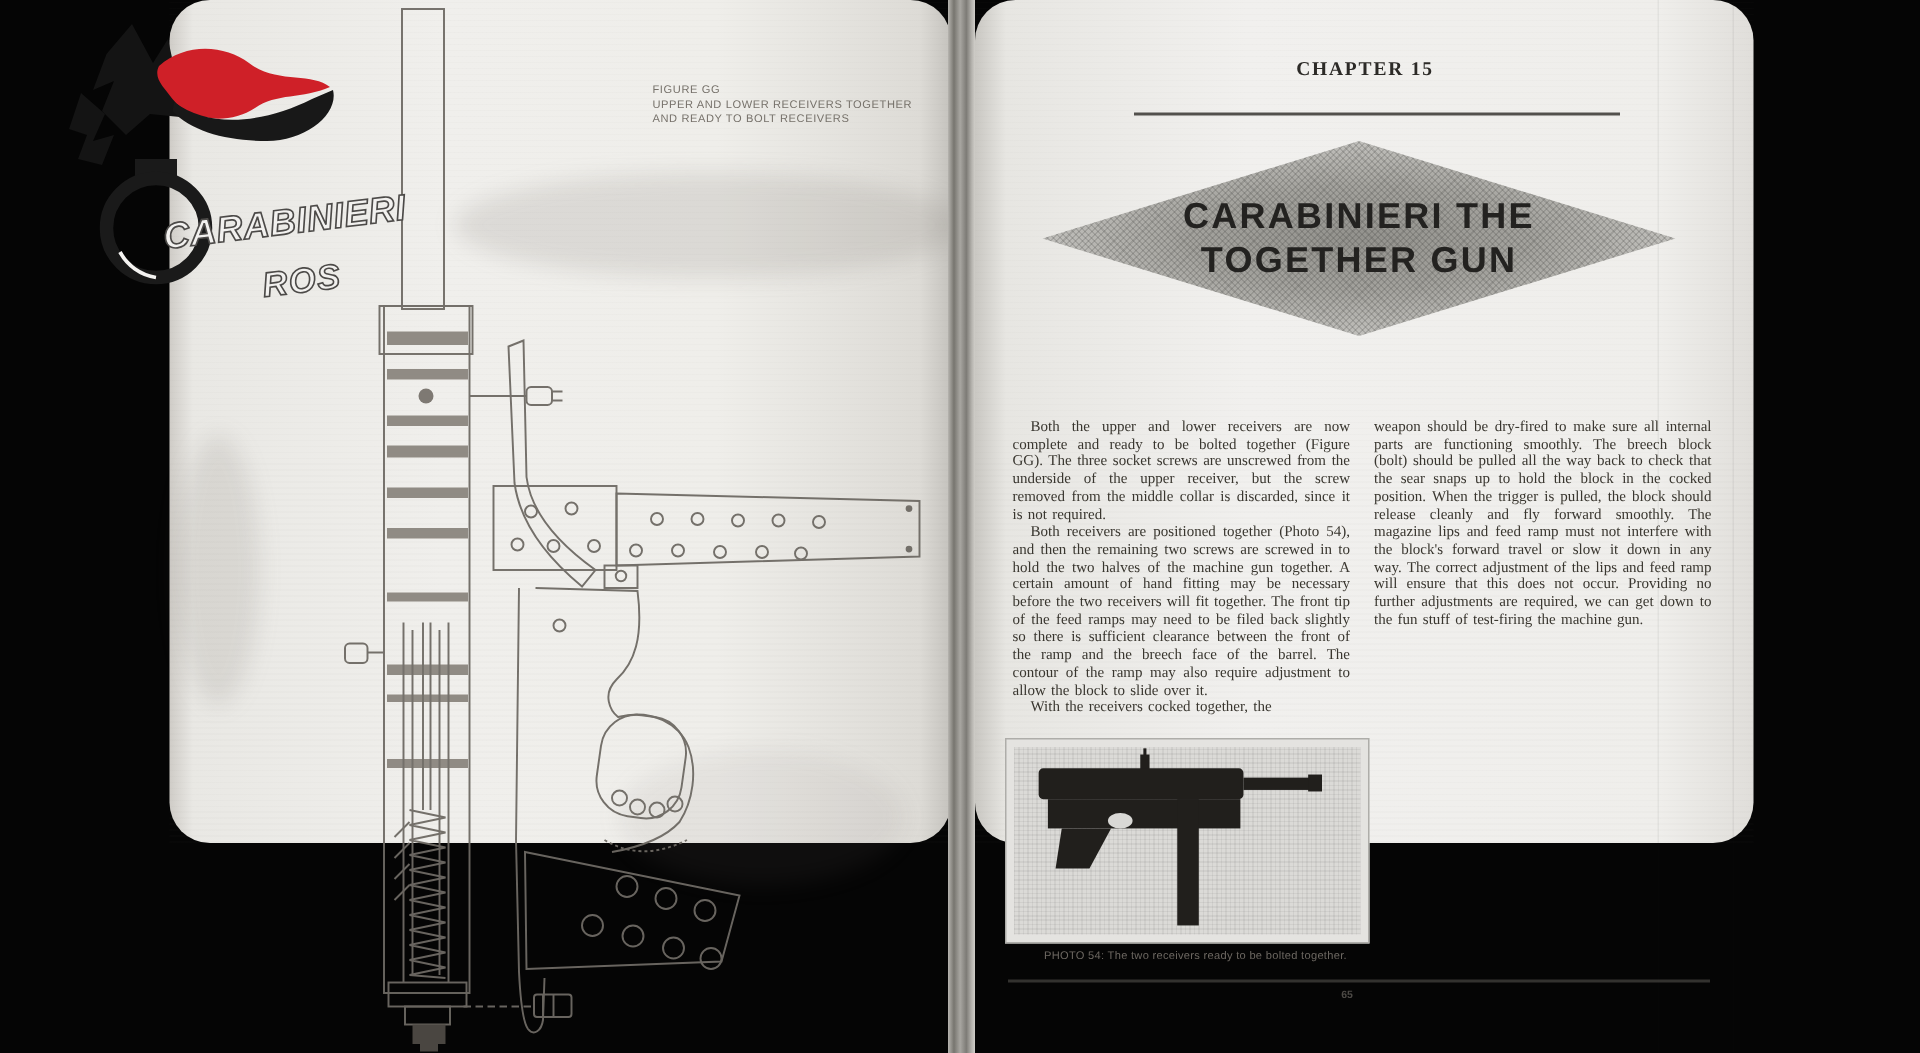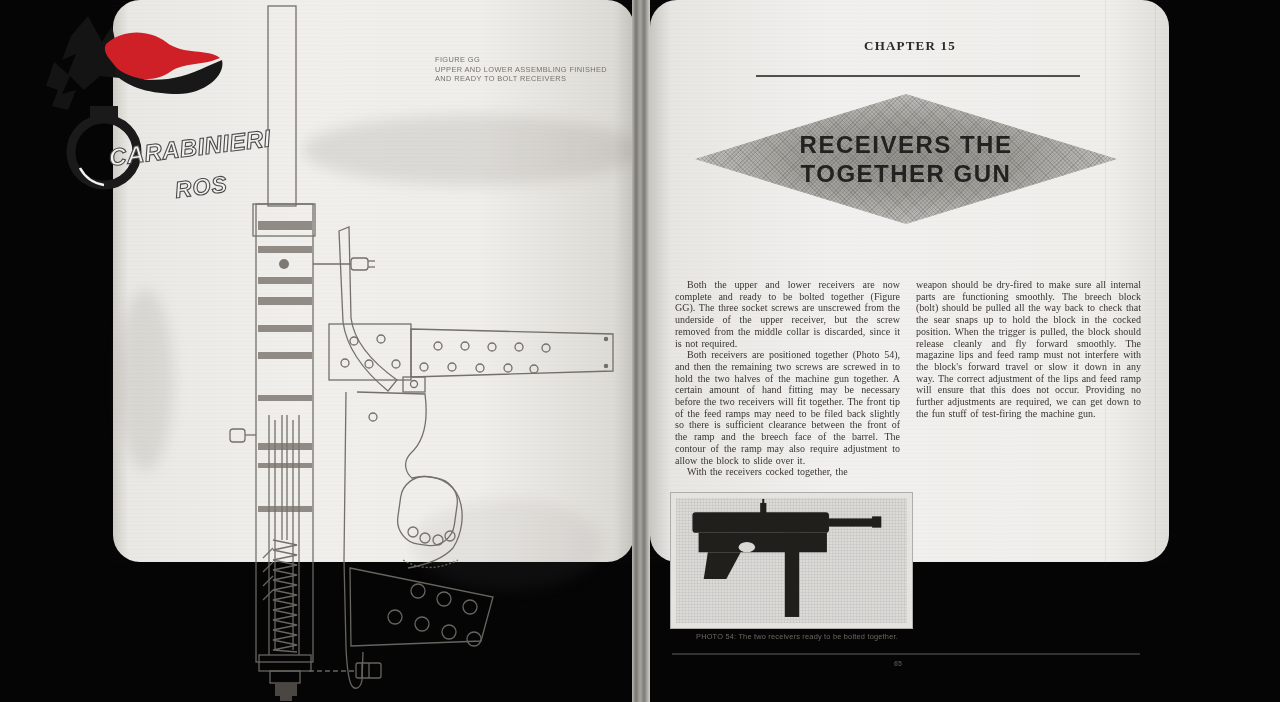--- a/index.html
+++ b/index.html
@@ -63,21 +63,21 @@
 <div class="stage">
 
   <div class="page left">
     <div class="smudge" style="left:190px;top:115px;width:340px;height:70px;background:rgba(118,115,108,.16);"></div>
     <div class="smudge" style="left:5px;top:290px;width:55px;height:180px;background:rgba(110,107,100,.14);"></div>
     <div class="smudge" style="left:300px;top:500px;width:190px;height:90px;background:rgba(118,115,108,.09);"></div>
     <div class="grain"></div>
 
     <div class="figcap">
       <div>FIGURE GG</div>
-      <div>UPPER AND LOWER ASSEMBLING FINISHED</div>
+      <div>UPPER AND LOWER RECEIVERS TOGETHER</div>
       <div>AND READY TO BOLT RECEIVERS</div>
     </div>
 
     <svg class="diagram" width="521" height="702" viewBox="0 0 521 702">
       <g stroke="#6e6a64" stroke-width="1.3" fill="none">
 
         <rect x="155" y="6" width="28" height="200"></rect>
 
         <rect x="140" y="204" width="62" height="32"></rect>
         <rect x="143" y="204" width="57" height="458"></rect>
@@ -177,21 +177,21 @@
 
   <div class="page right">
     <div class="grain"></div>
     <div class="crease" style="left:455px;"></div>
     <div class="crease" style="left:505px;"></div>
 
     <div class="chapter">CHAPTER 15</div>
     <div class="chapter-rule"></div>
 
     <div class="diamond">
-      <div class="ttl">RECEIVERS THE</div>
+      <div class="ttl">CARABINIERI THE</div>
       <div class="ttl">TOGETHER GUN</div>
     </div>
 
     <div class="cols">
       <div class="col">
         <p>Both the upper and lower receivers are now complete and ready to be bolted together (Figure GG). The three socket screws are unscrewed from the underside of the upper receiver, but the screw removed from the middle collar is discarded, since it is not required.</p>
         <p>Both receivers are positioned together (Photo 54), and then the remaining two screws are screwed in to hold the two halves of the machine gun together. A certain amount of hand fitting may be necessary before the two receivers will fit together. The front tip of the feed ramps may need to be filed back slightly so there is sufficient clearance between the front of the ramp and the breech face of the barrel. The contour of the ramp may also require adjustment to allow the block to slide over it.</p>
         <p>With the receivers cocked together, the</p>
       </div>
       <div class="col">

